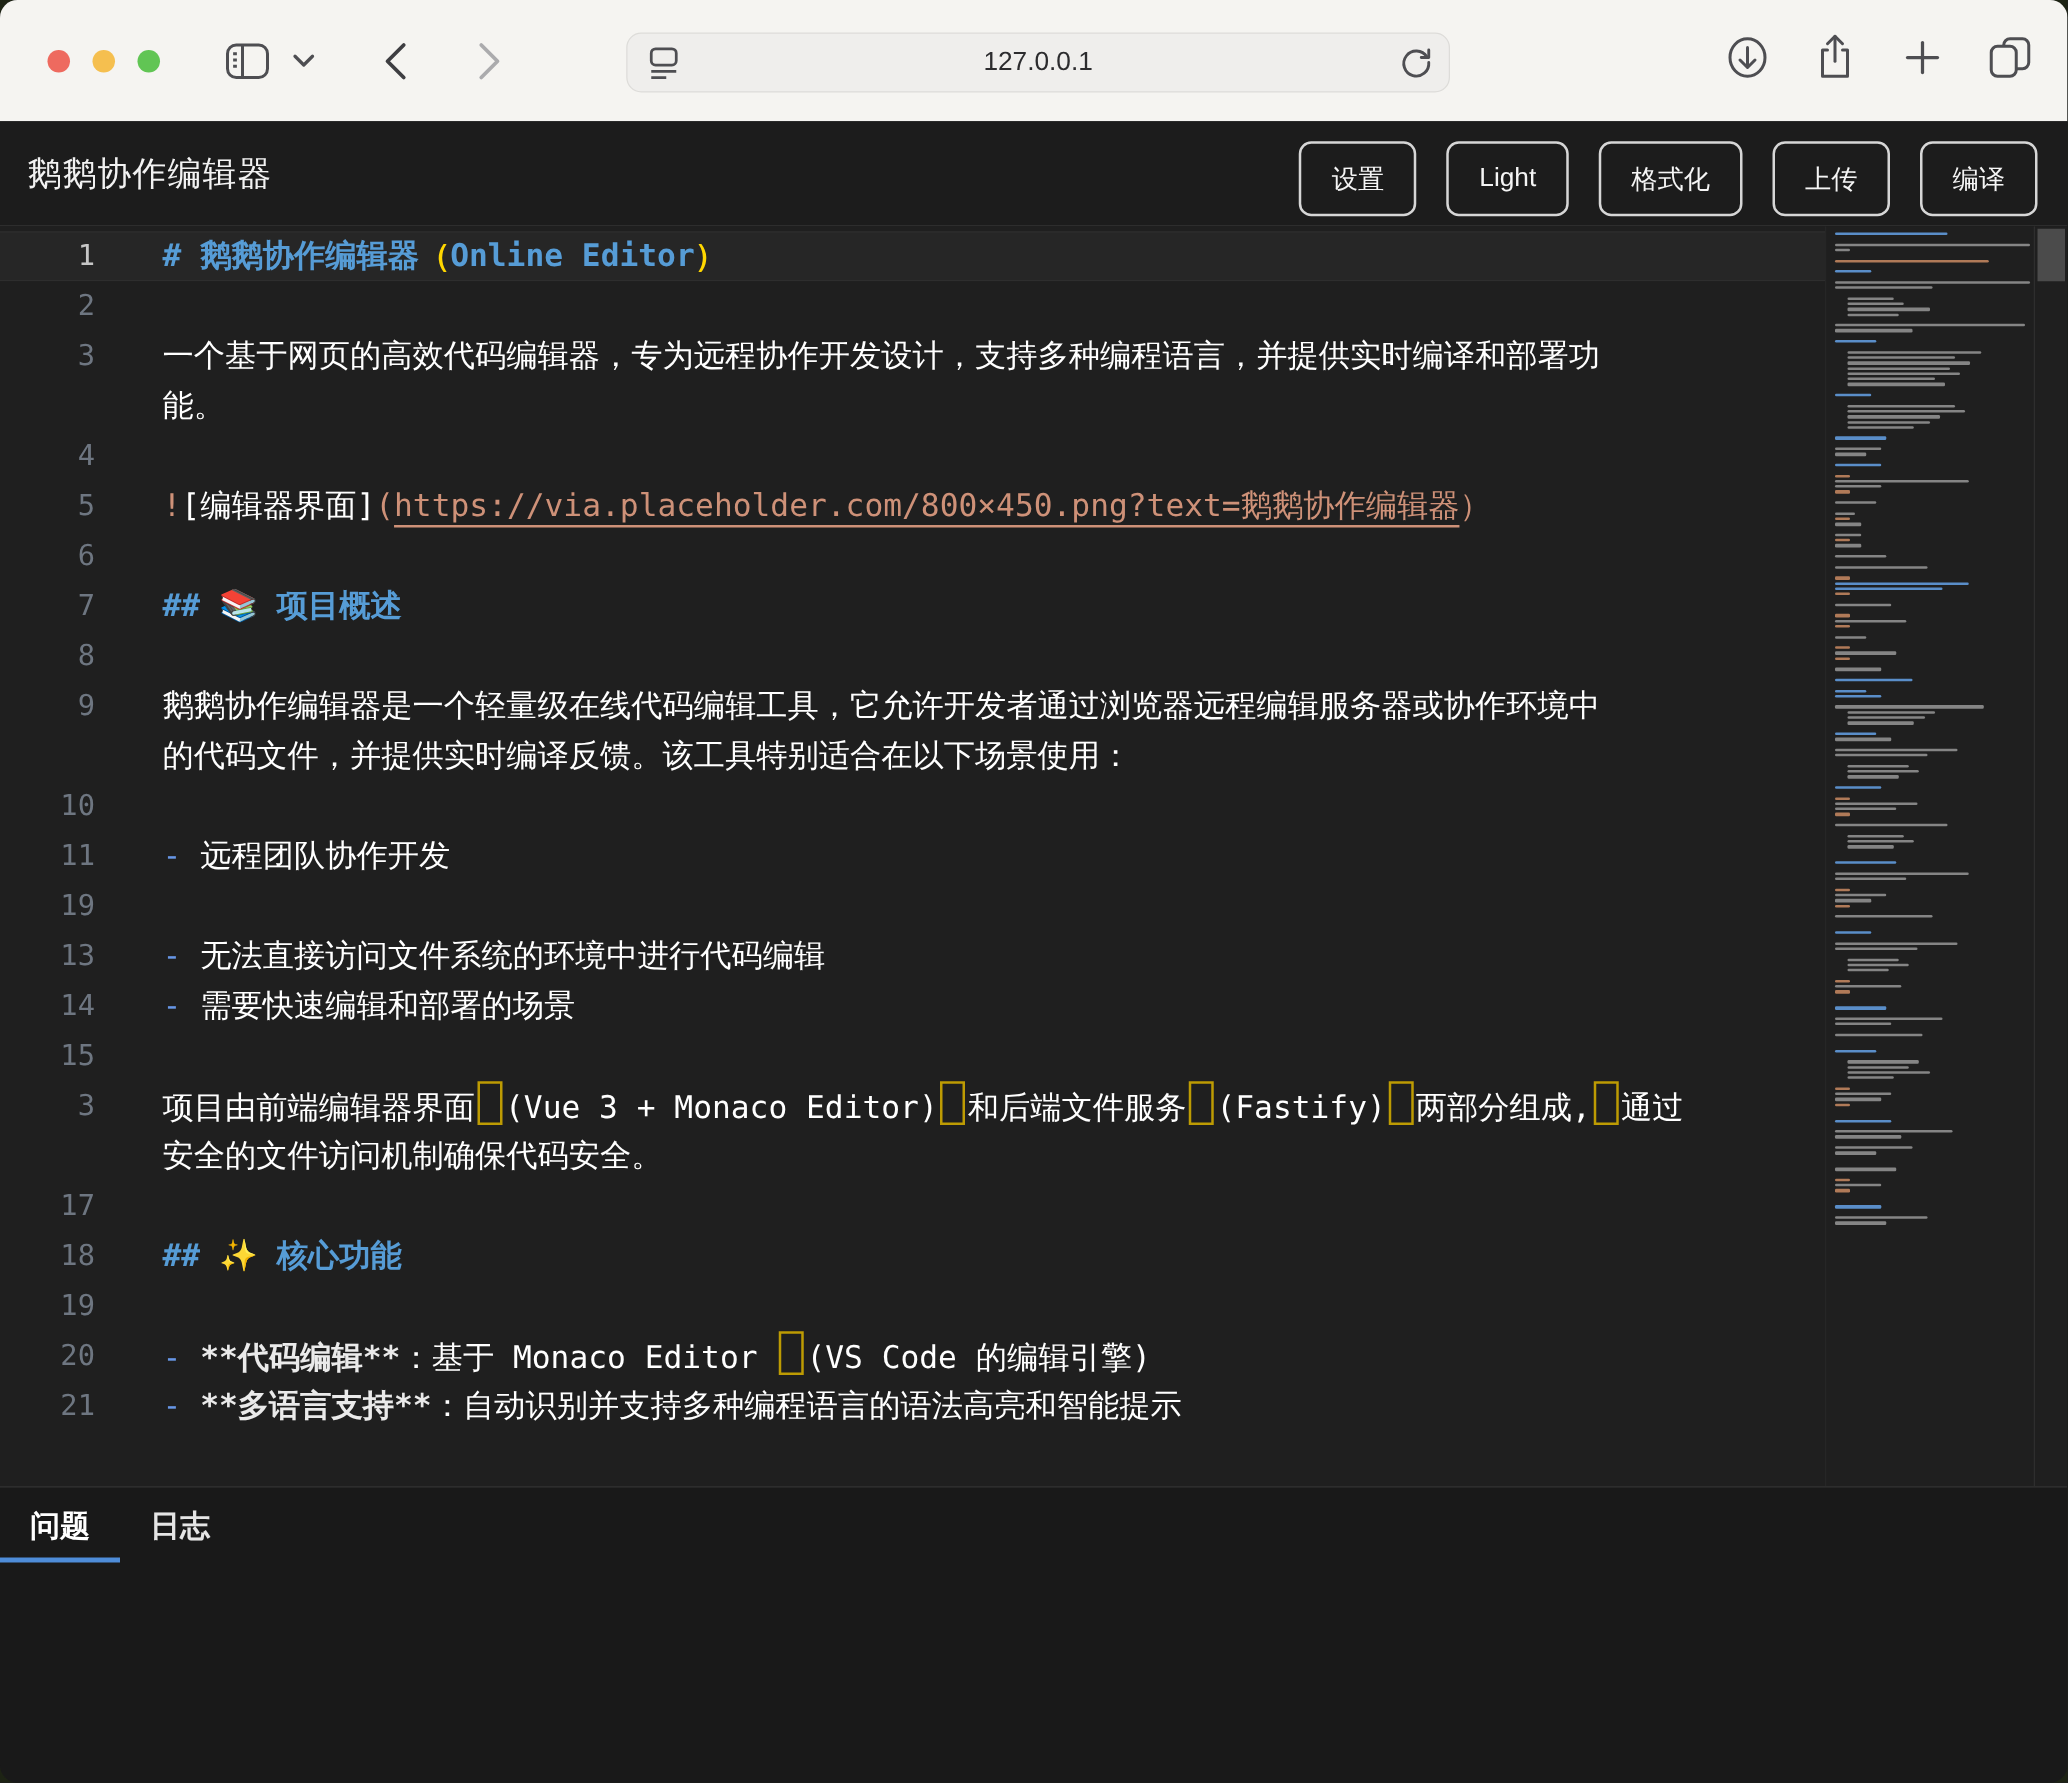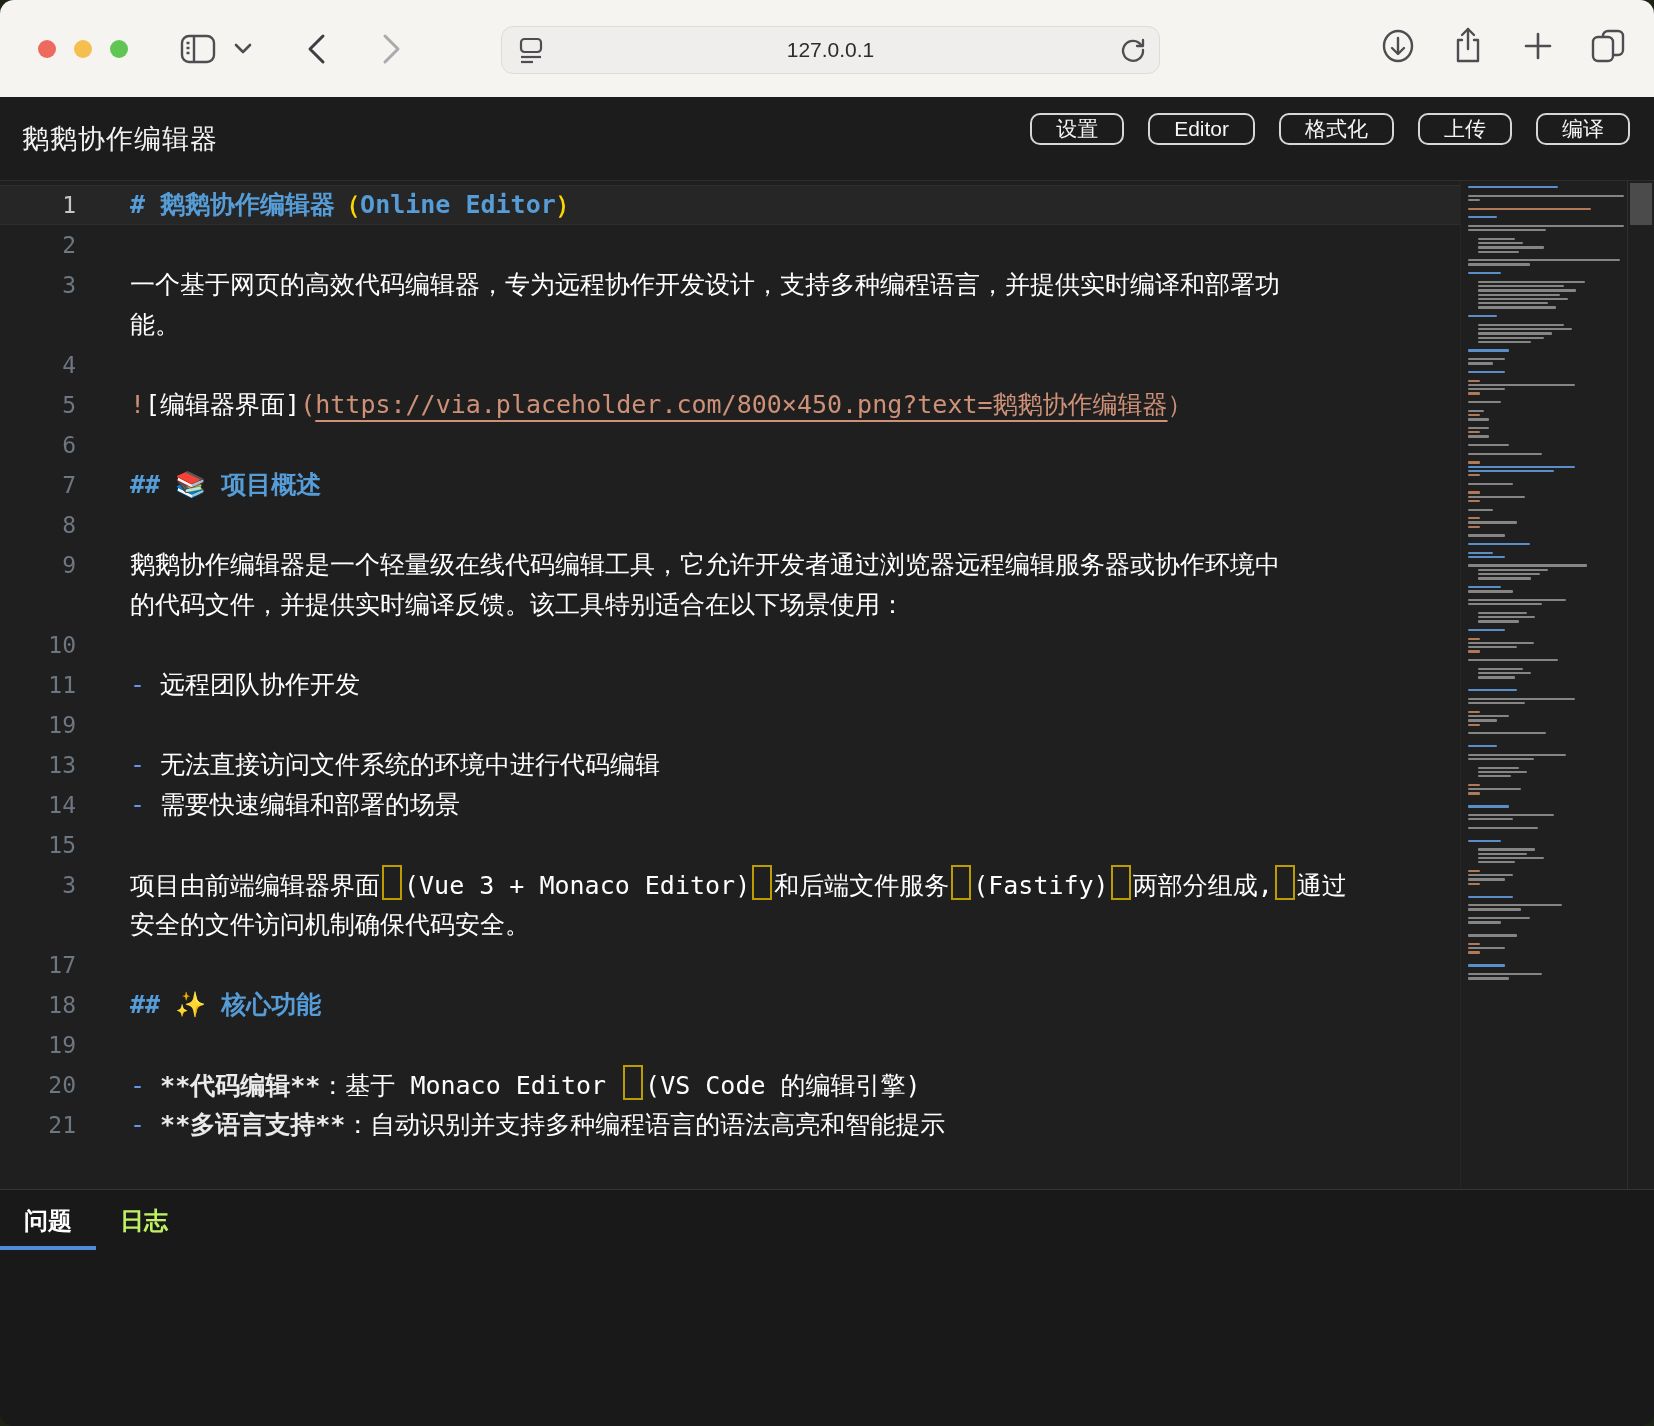--- a/index.html
+++ b/index.html
@@ -32,21 +32,21 @@
   .url-right{position:absolute;right:12px;top:9px;}
   .right-icons{position:absolute;right:24px;top:24px;display:flex;gap:26px;align-items:center;}
   
   .appbar{
     height:83px;background:#1c1c1c;border-bottom:1px solid #2d2d2d;
     display:flex;align-items:center;position:relative;
   }
   .app-title{color:#f2f2f2;font-size:27px;font-weight:normal;margin-left:22px;letter-spacing:1px;}
   .appbar-buttons{position:absolute;right:24px;top:16px;display:flex;gap:24px;}
   .abtn{
-    height:32px;padding:0 24px;border:2px solid #d6d6d6;border-radius:10px;
+    height:60px;padding:0 24px;border:2px solid #d6d6d6;border-radius:10px;
     background:transparent;color:#f5f5f5;font-size:21px;
     font-family:"Liberation Sans", sans-serif;display:flex;align-items:center;cursor:pointer;
   }
   
   .editor{
     position:relative;height:1008px;background:#1f1f1f;
     font-family:"DejaVu Sans Mono", monospace;overflow:hidden;
   }
   .code-area{position:absolute;left:0;top:0;right:193px;bottom:0;padding-top:4px;}
   .crow{display:flex;height:40px;line-height:40px;position:relative;}
@@ -77,21 +77,21 @@
   .mm-o{background:#b07a58;}
   .vscroll{position:absolute;top:0;right:0;width:26px;height:100%;background:#1f1f1f;}
   .vthumb{position:absolute;left:2px;top:2px;width:22px;height:42px;background:#4b4b4b;}
   
   .panel{
     height:237px;background:#191919;border-top:1px solid #353535;position:relative;
   }
   .tabs{display:flex;height:62px;align-items:flex-end;font-weight:bold;}
   .ptab{
     position:relative;height:62px;display:flex;align-items:center;
-    padding:0 24px;font-size:24px;color:#bef264;cursor:pointer;
+    padding:0 24px;font-size:24px;color:#e5e5e5;cursor:pointer;
     font-family:"Liberation Sans", sans-serif;
   }
   .ptab.active{color:#ffffff;}
   .ptab.active::after{
     content:"";position:absolute;left:0;right:0;bottom:2px;height:4px;background:#4e8cd8;
   }
   svg{display:block;}
 </style>
 </head>
 <body>
@@ -175,21 +175,21 @@
           <rect x="4" y="10" width="20" height="24" rx="5" fill="#f5f4f1"></rect>
         </svg>
       </span>
     </div>
   </div>
 
   <div class="appbar">
     <div class="app-title">鹅鹅协作编辑器</div>
     <div class="appbar-buttons">
         <button class="abtn">设置</button>
-        <button class="abtn">Editor</button>
+        <button class="abtn">Light</button>
         <button class="abtn">格式化</button>
         <button class="abtn">上传</button>
         <button class="abtn">编译</button>
       </div>
   </div>
 
   <div class="editor">
     <div class="code-area">
         <div class="crow cur">
           <div class="ln">1</div>

